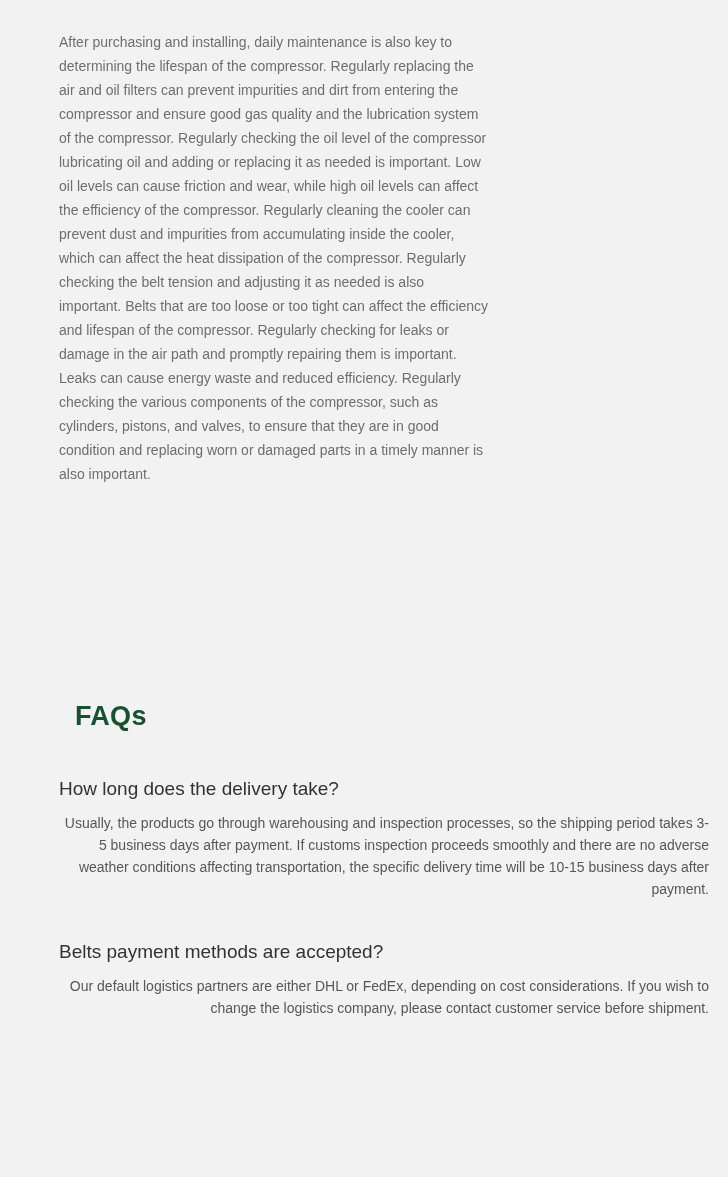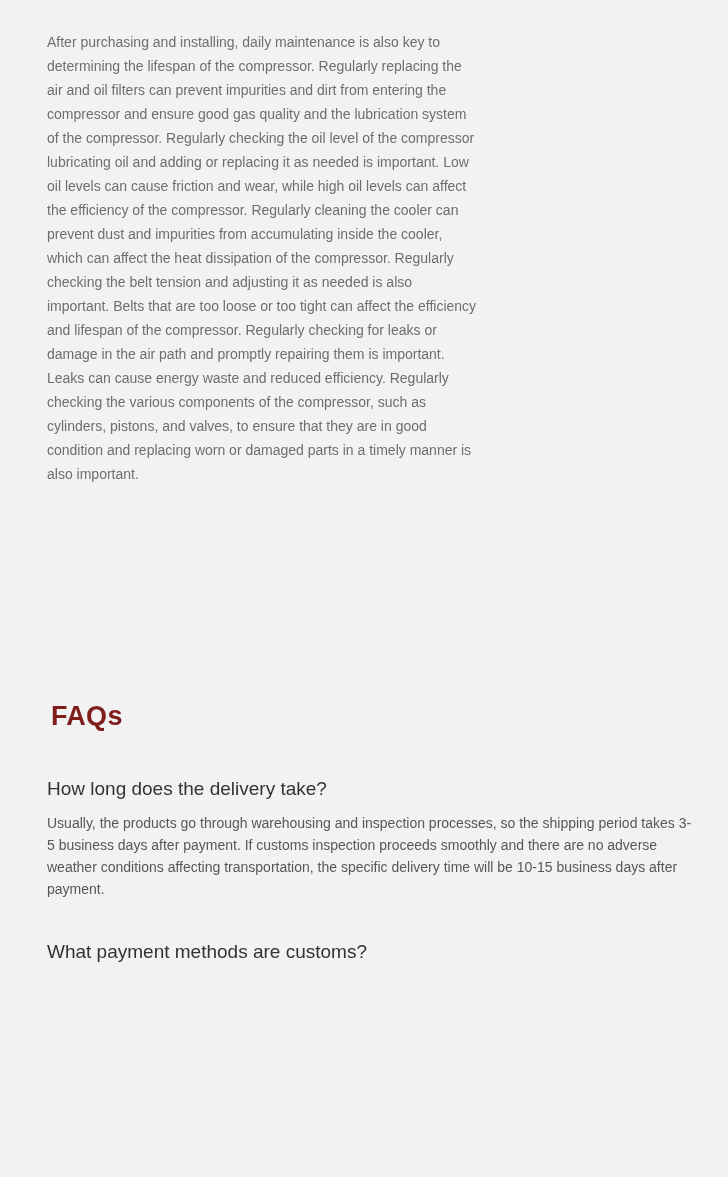--- a/index.html
+++ b/index.html
@@ -9,76 +9,78 @@
   body {
     background: #f2f2f2;
     font-family: "Liberation Sans", sans-serif;
     -webkit-font-smoothing: antialiased;
   }
   .page {
     position: relative;
     width: 728px;
     height: 1177px;
     box-sizing: border-box;
-    padding: 30px 0 0 47px;
+    padding: 30px 0 0 59px;
     background: #f2f2f2;
     overflow: hidden;
   }
   .description {
     margin: 0;
     width: 430px;
     font-size: 14px;
     line-height: 24px;
     color: #6e6e6e;
   }
   .faqs-title {
-    margin: 215px 0 45px 4px;
+    margin: 215px 0 45px 16px;
     font-size: 27px;
     line-height: 31px;
     font-weight: 700;
-    color: #7f1d1d;
+    color: #14532d;
     letter-spacing: 0.3px;
   }
   .faq-list {
     display: block;
   }
   .faq-item .faq-question {
     margin: 40px 0 0 0;
     max-width: 575px;
     font-size: 19px;
     line-height: 23px;
     font-weight: 400;
     color: #333333;
   }
   .faq-item .faq-answer {
     margin: 12px 0 0 0;
     max-width: 650px;
     font-size: 14px;
     line-height: 22px;
     color: #575757;
+    text-align: right;
   }
 </style>
 </head>
 <body>
 
 <div class="page">
 
   <p class="description">After purchasing and installing, daily maintenance is also key to determining the lifespan of the compressor. Regularly replacing the air and oil filters can prevent impurities and dirt from entering the compressor and ensure good gas quality and the lubrication system of the compressor. Regularly checking the oil level of the compressor lubricating oil and adding or replacing it as needed is important. Low oil levels can cause friction and wear, while high oil levels can affect the efficiency of the compressor. Regularly cleaning the cooler can prevent dust and impurities from accumulating inside the cooler, which can affect the heat dissipation of the compressor. Regularly checking the belt tension and adjusting it as needed is also important. Belts that are too loose or too tight can affect the efficiency and lifespan of the compressor. Regularly checking for leaks or damage in the air path and promptly repairing them is important. Leaks can cause energy waste and reduced efficiency. Regularly checking the various components of the compressor, such as cylinders, pistons, and valves, to ensure that they are in good condition and replacing worn or damaged parts in a timely manner is also important.</p>
 
   <h2 class="faqs-title">FAQs</h2>
 
   <section class="faq-list">
 
     <div class="faq-item">
       <h3 class="faq-question">How long does the delivery take?</h3>
       <p class="faq-answer">Usually, the products go through warehousing and inspection processes, so the shipping period takes 3-5 business days after payment. If customs inspection proceeds smoothly and there are no adverse weather conditions affecting transportation, the specific delivery time will be 10-15 business days after payment.</p>
     </div>
 
     <div class="faq-item">
-      <h3 class="faq-question">What payment methods are customs?</h3>
+      <h3 class="faq-question">Belts payment methods are accepted?</h3>
     </div>
 
     <div class="faq-item">
+      <p class="faq-answer">Our default logistics partners are either DHL or FedEx, depending on cost considerations. If you wish to change the logistics company, please contact customer service before shipment.</p>
     </div>
 
   </section>
 
 </div>
 
 </body></html>

